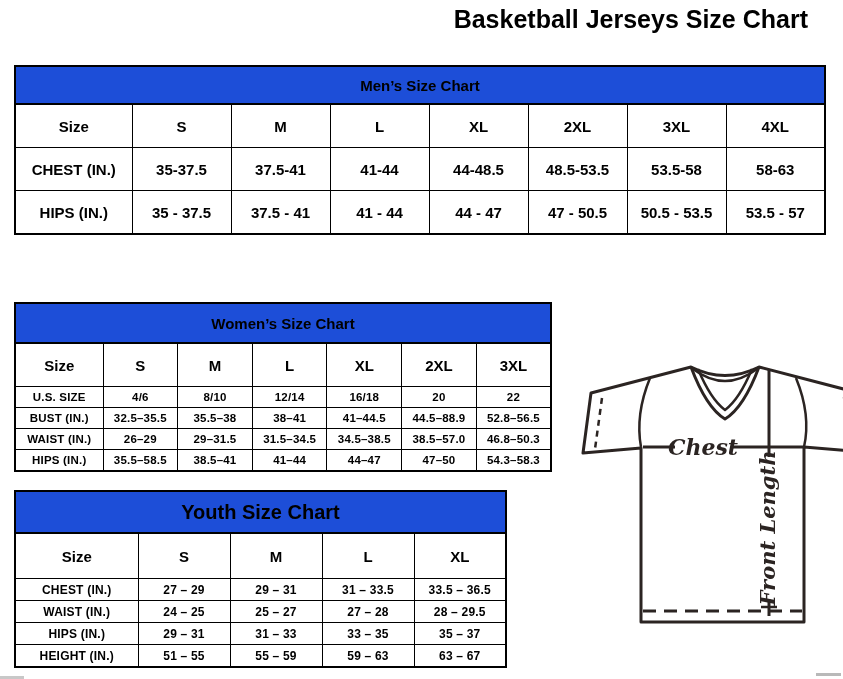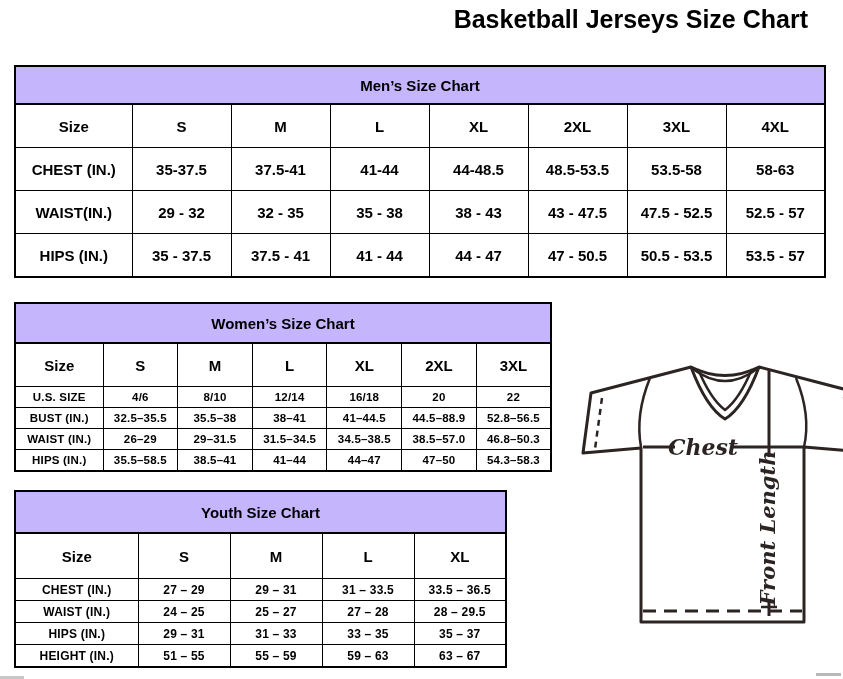--- a/index.html
+++ b/index.html
@@ -32,33 +32,33 @@
   table.chart th, table.chart td{
     border:1px solid #000;
     font-weight:bold;
     text-align:center;
     vertical-align:middle;
     padding:0;
     color:#000;
     white-space:nowrap;
   }
   table.chart .title-row th{
-    background:#c4b5fd;
+    background:#1d4ed8;
     border-bottom:2px solid #000;
   }
   
   .mens .title-row th{height:36px;font-size:15px;}
   .mens .cols-row  th{height:42px;font-size:15px;}
   .mens .data-row  td{height:42px;font-size:15px;}
   
   .womens .title-row th{height:38px;font-size:15px;}
   .womens .cols-row  th{height:42px;font-size:15px;}
   .womens .data-row  td{height:20px;font-size:11.5px;letter-spacing:.2px;text-align:center;}
   
-  .youth .title-row th{height:40px;font-size:15px;}
+  .youth .title-row th{height:40px;font-size:20px;}
   .youth .cols-row  th{height:44px;font-size:15px;}
   .youth .data-row  td{height:21px;font-size:12px;letter-spacing:.2px;}
 
   #jersey-diagram{
     position:absolute;
     left:579px;top:355px;
     width:288px;height:290px;
   }
   .frag{position:absolute;height:3px;}
   #frag-left{left:0;top:676px;width:24px;background:#c8c8c8;}
@@ -99,30 +99,20 @@
           <td>CHEST (IN.)</td>
           <td>35-37.5</td>
           <td>37.5-41</td>
           <td>41-44</td>
           <td>44-48.5</td>
           <td>48.5-53.5</td>
           <td>53.5-58</td>
           <td>58-63</td>
         </tr>
         <tr class="data-row">
-          <td>WAIST(IN.)</td>
-          <td>29 - 32</td>
-          <td>32 - 35</td>
-          <td>35 - 38</td>
-          <td>38 - 43</td>
-          <td>43 - 47.5</td>
-          <td>47.5 - 52.5</td>
-          <td>52.5 - 57</td>
-        </tr>
-        <tr class="data-row">
           <td>HIPS (IN.)</td>
           <td>35 - 37.5</td>
           <td>37.5 - 41</td>
           <td>41 - 44</td>
           <td>44 - 47</td>
           <td>47 - 50.5</td>
           <td>50.5 - 53.5</td>
           <td>53.5 - 57</td>
         </tr>
       </tbody>

